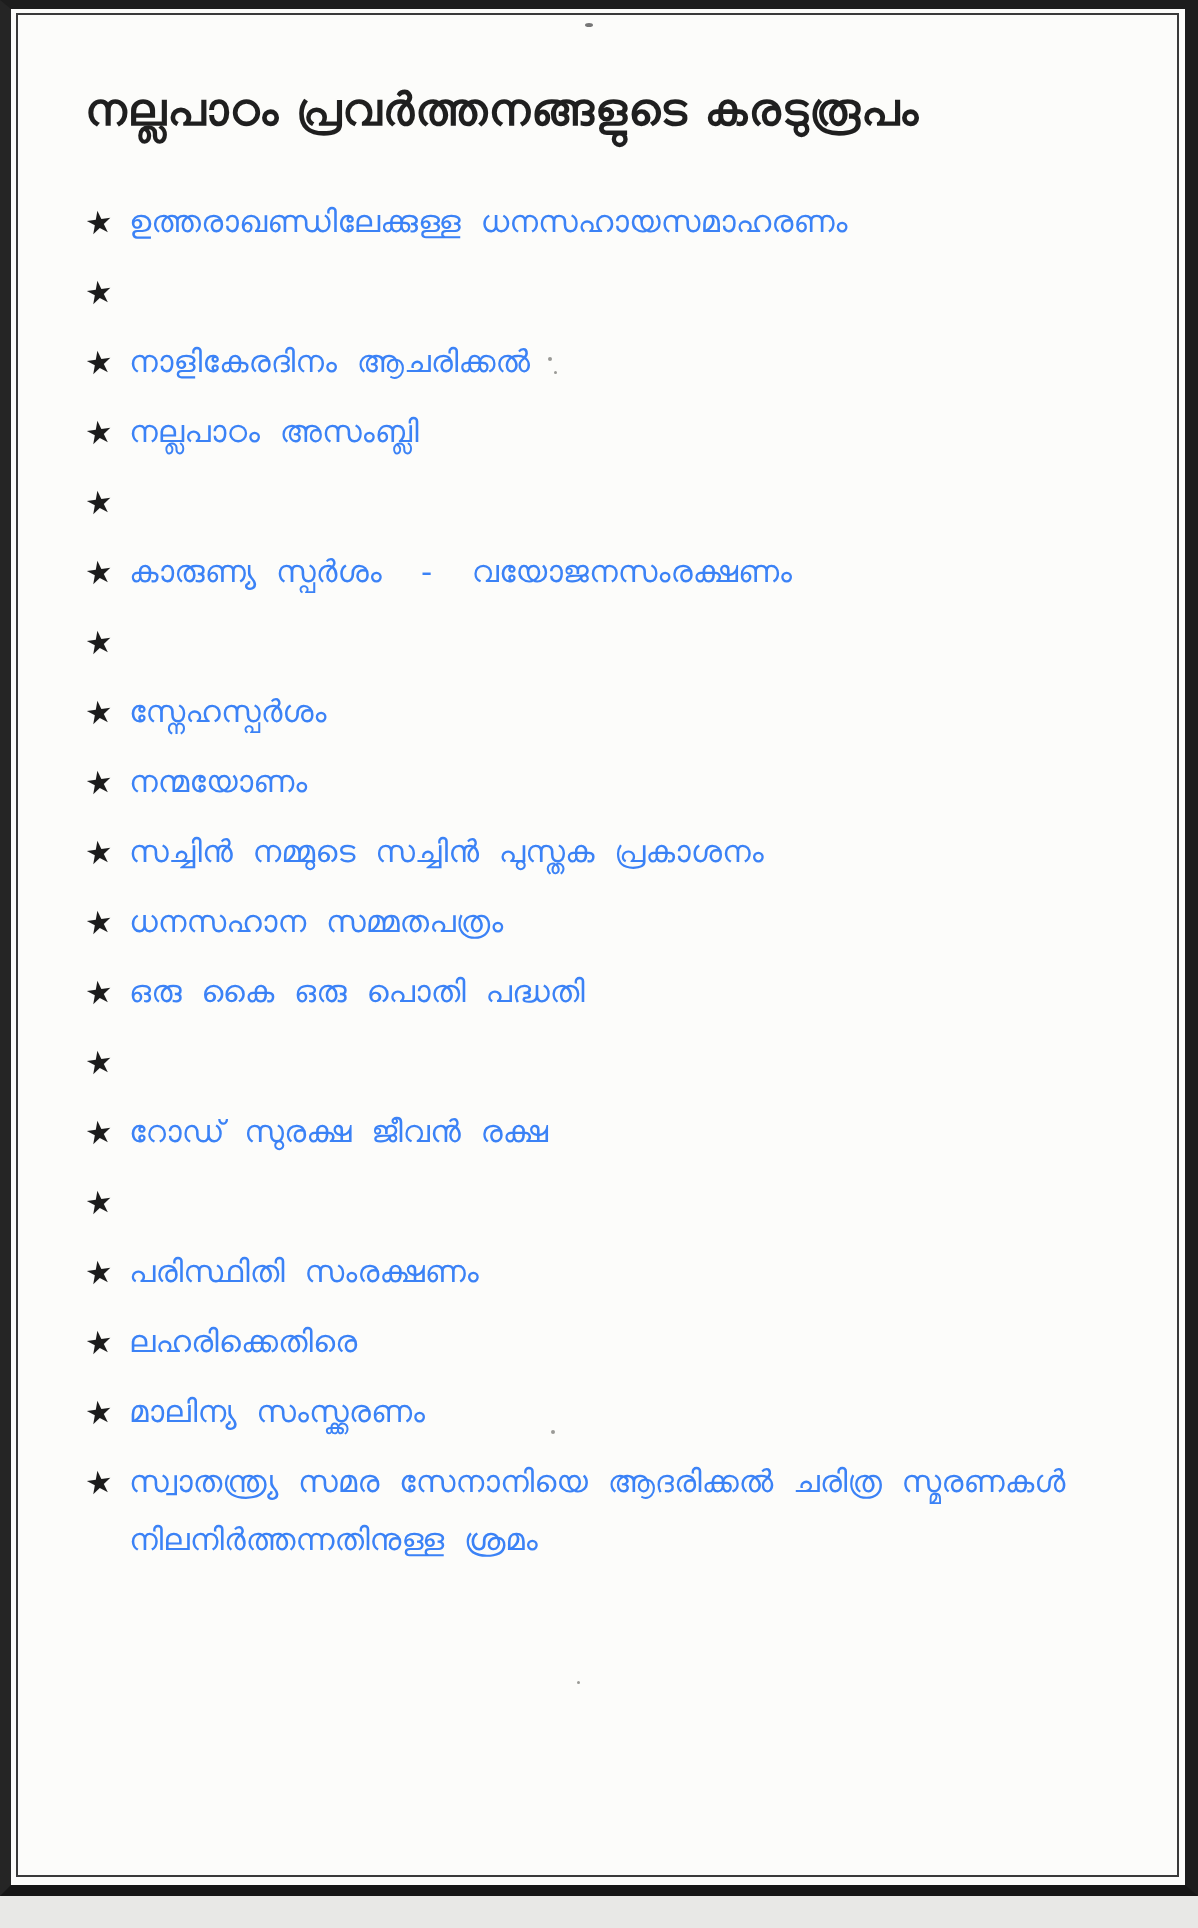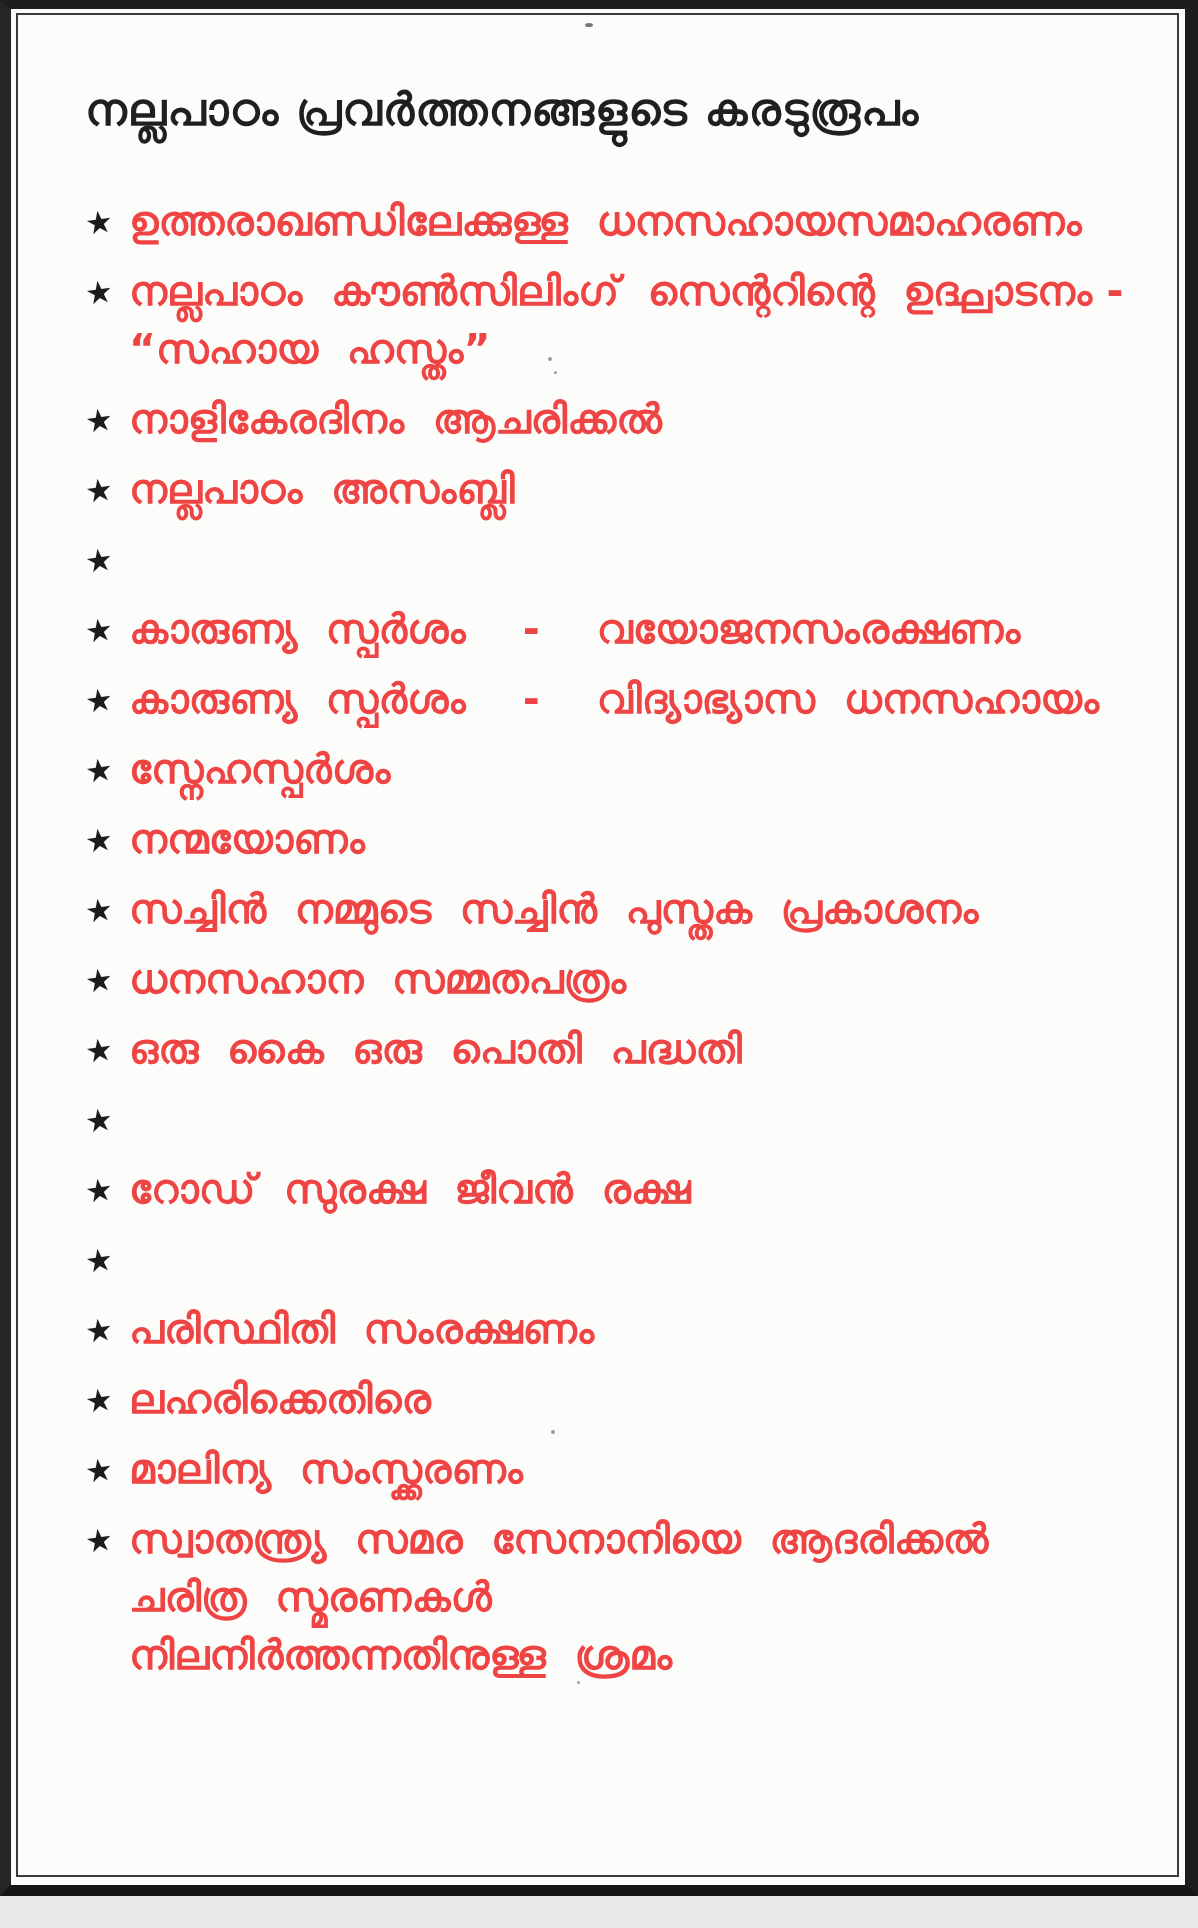--- a/index.html
+++ b/index.html
@@ -53,25 +53,24 @@
   .star {
     flex: 0 0 44px;
     font-size: 31px;
     line-height: 58px;
     color: #1c1c1c;
     transform: rotate(-8deg);
     transform-origin: center;
   }
 
   .text {
-    font-size: 41px;
+    font-size: 31px;
     line-height: 58px;
     white-space: pre-wrap;
-    color: #ef4444;
-    font-weight: bold;
+    color: #3b82f6;
   }
 
   .speckle {
     position: absolute;
     background: #9a9a96;
     border-radius: 50%;
     pointer-events: none;
   }
   .speckle.s1 { top: 14px;  left: 574px; width: 8px; height: 4px; background:#777; }
   .speckle.s2 { top: 348px; left: 537px; width: 4px; height: 4px; }
@@ -95,22 +94,20 @@
     <h1 class="title">നല്ലപാഠം പ്രവർത്തനങ്ങളുടെ കരടുരൂപം</h1>
 
     <div class="list" id="activity-list">
   <div class="item">
     <span class="star">★</span>
     <span class="text">ഉത്തരാഖണ്ഡിലേക്കുള്ള  ധനസഹായസമാഹരണം</span>
   </div>
 
   <div class="item">
     <span class="star">★</span>
-    <span class="text">നല്ലപാഠം  കൗൺസിലിംഗ്  സെന്ററിന്റെ  ഉദ്ഘാടനം -
-“സഹായ  ഹസ്തം”</span>
   </div>
 
   <div class="item">
     <span class="star">★</span>
     <span class="text">നാളികേരദിനം  ആചരിക്കൽ</span>
   </div>
 
   <div class="item">
     <span class="star">★</span>
     <span class="text">നല്ലപാഠം  അസംബ്ലി</span>
@@ -120,21 +117,20 @@
     <span class="star">★</span>
   </div>
 
   <div class="item">
     <span class="star">★</span>
     <span class="text">കാരുണ്യ  സ്പർശം    -    വയോജനസംരക്ഷണം</span>
   </div>
 
   <div class="item">
     <span class="star">★</span>
-    <span class="text">കാരുണ്യ  സ്പർശം    -    വിദ്യാഭ്യാസ  ധനസഹായം</span>
   </div>
 
   <div class="item">
     <span class="star">★</span>
     <span class="text">സ്നേഹസ്പർശം</span>
   </div>
 
   <div class="item">
     <span class="star">★</span>
     <span class="text">നന്മയോണം</span>

